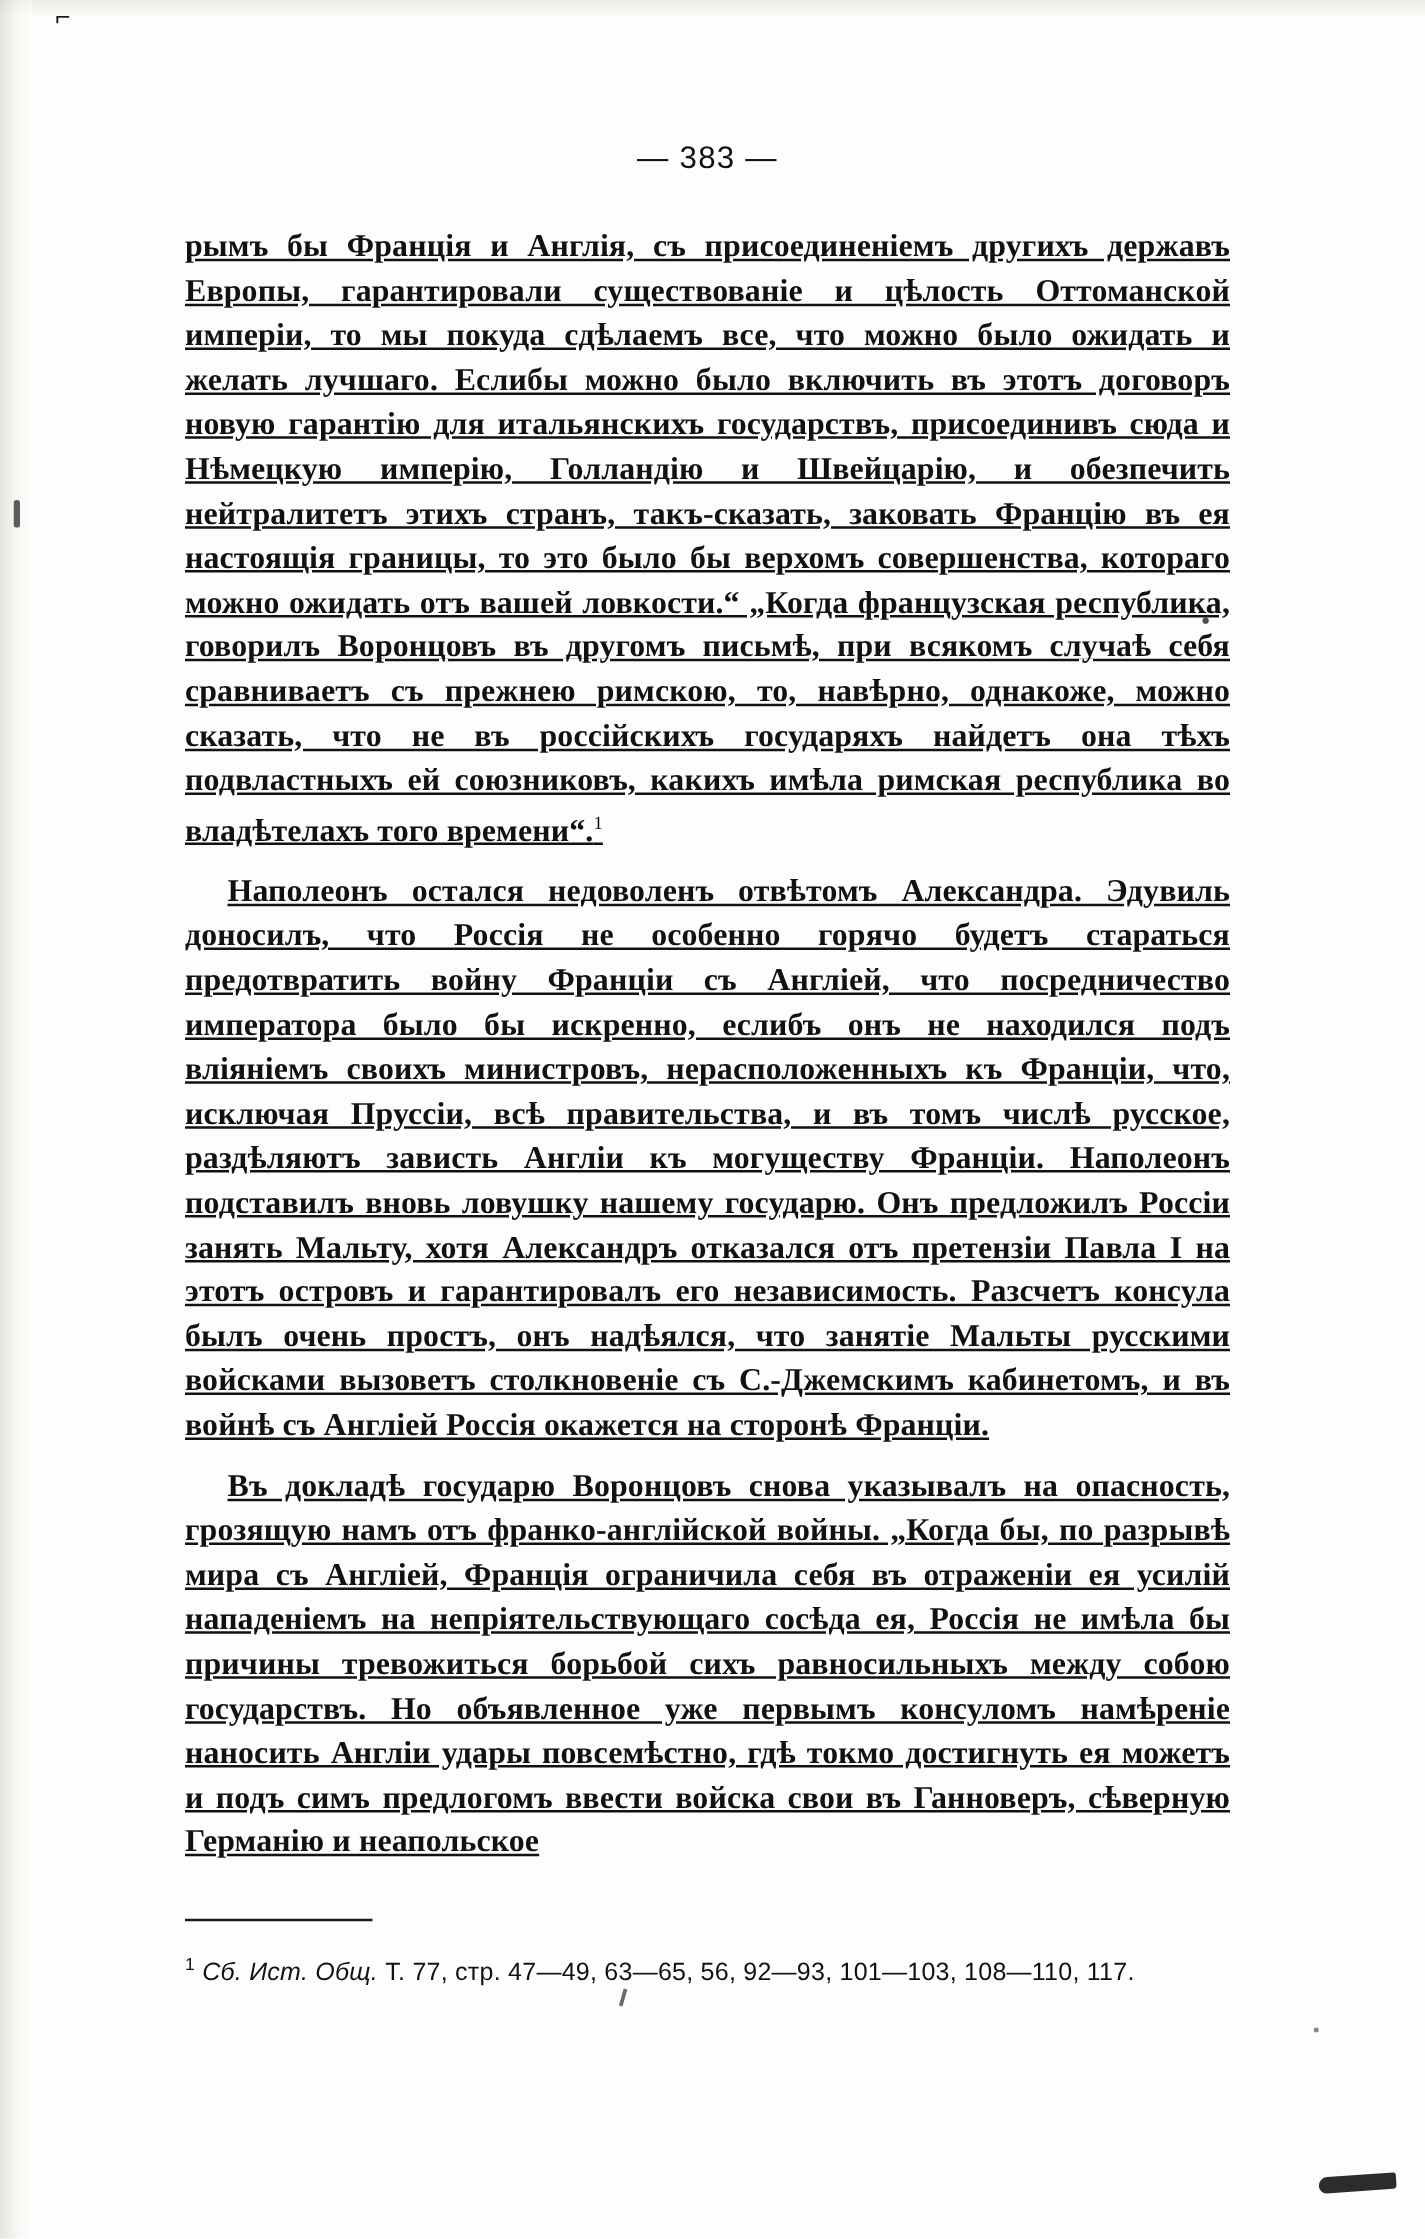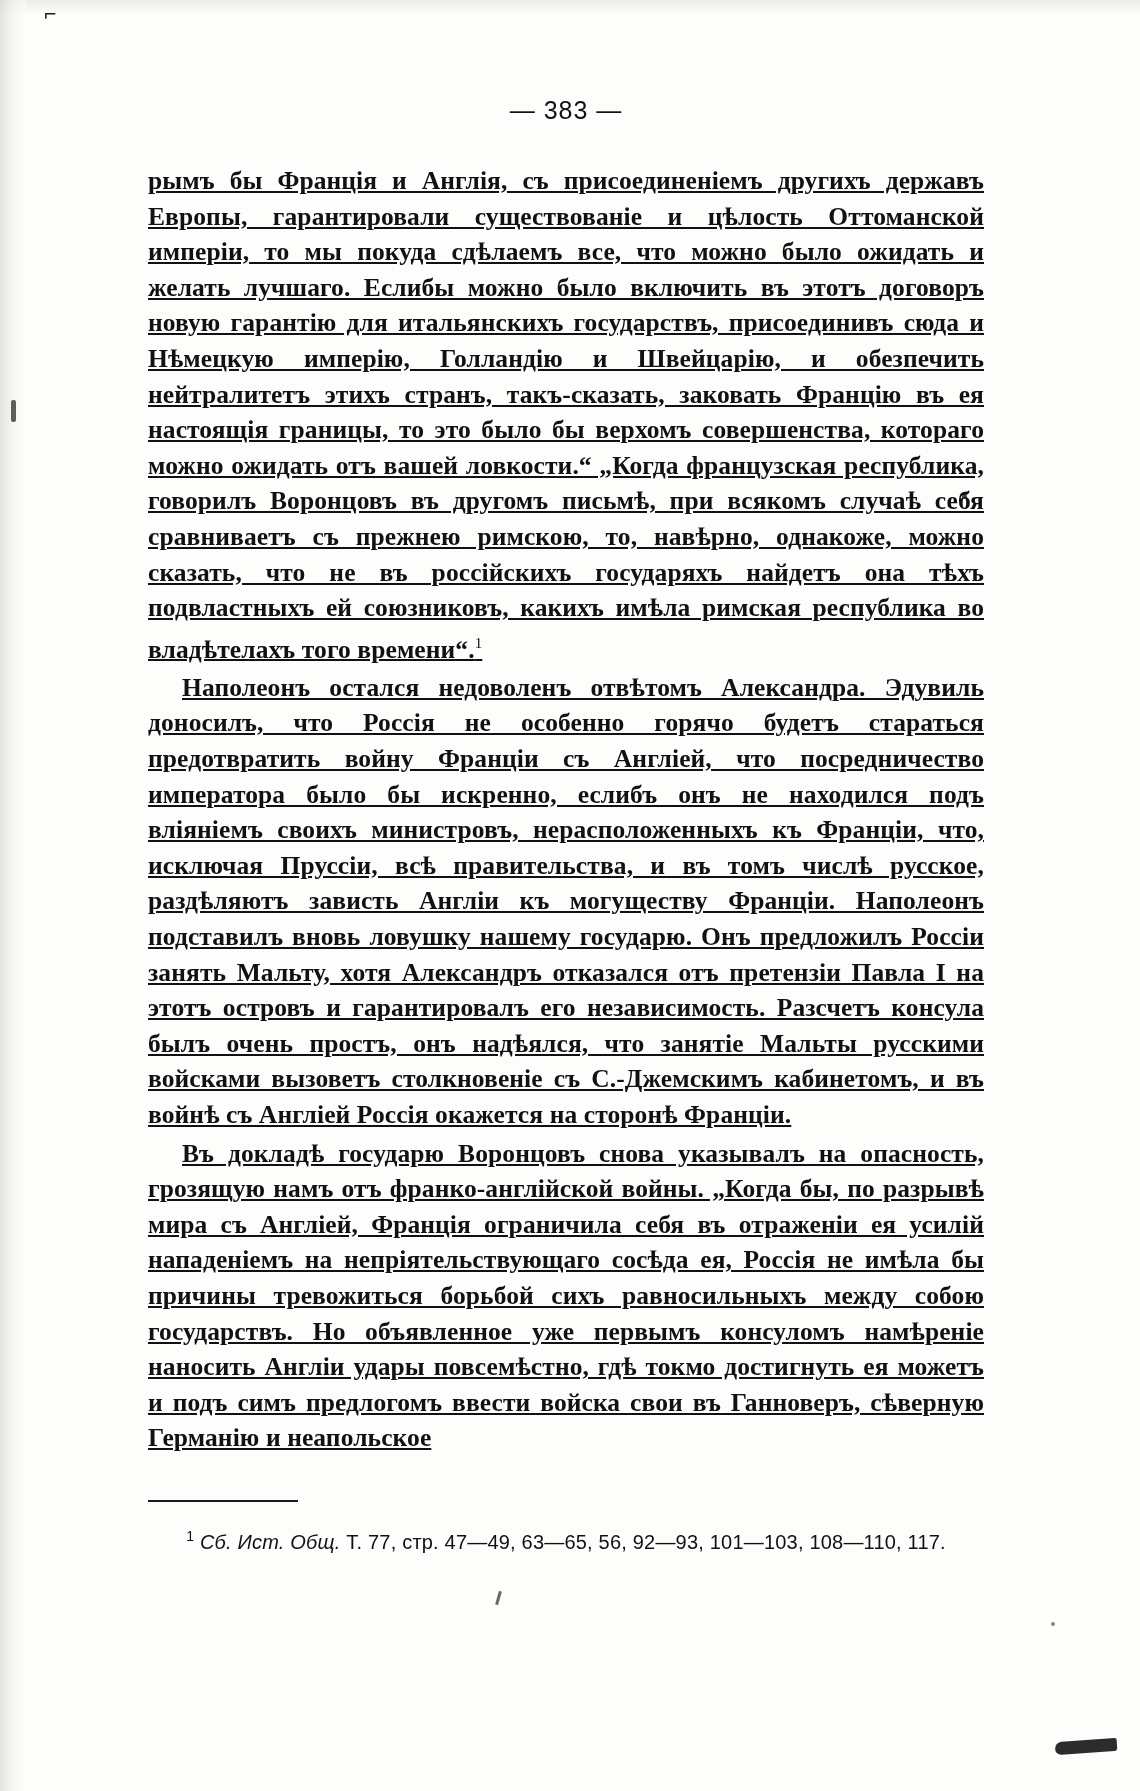--- a/index.html
+++ b/index.html
@@ -88,21 +88,21 @@
     left: 1051px; top: 1622px;
     width: 4px; height: 4px;
     background: #333;
     border-radius: 50%;
     opacity: .6;
   }
 
   .content {
     position: absolute;
     left: 148px;
-    top: 96px;
+    top: 112px;
     width: 836px;
   }
 
   .folio {
     text-align: center;
     font-size: 25px;
     letter-spacing: 1px;
     margin: 0 0 38px 0;
     font-family: "Liberation Sans", sans-serif;
     font-weight: 400;
@@ -114,41 +114,40 @@
     line-height: 35.6px;
     text-align: justify;
     text-justify: inter-word;
     font-family: "Liberation Serif", serif;
     font-weight: 700;
     letter-spacing: .1px;
     text-decoration: underline;
     -webkit-font-smoothing: none;
   }
   p.body-par + p.body-par {
-    margin-top: 3px;
+    margin-top: 13px;
   }
   p.indent {
     text-indent: 34px;
   }
 
   .footnote-rule {
     margin-top: 44px;
     width: 150px;
     height: 2px;
     background: #1a1a1a;
   }
 
   .footnote {
     margin-top: 19px;
     font-size: 20px;
     line-height: 31px;
     font-family: "Liberation Sans", sans-serif;
     font-weight: 400;
     letter-spacing: .2px;
-    text-align: center;
   }
   .footnote .fn-num {
     font-size: 14px;
     vertical-align: super;
   }
   .footnote .fn-src {
     font-style: italic;
   }
   sup.ref {
     font-size: 15px;

